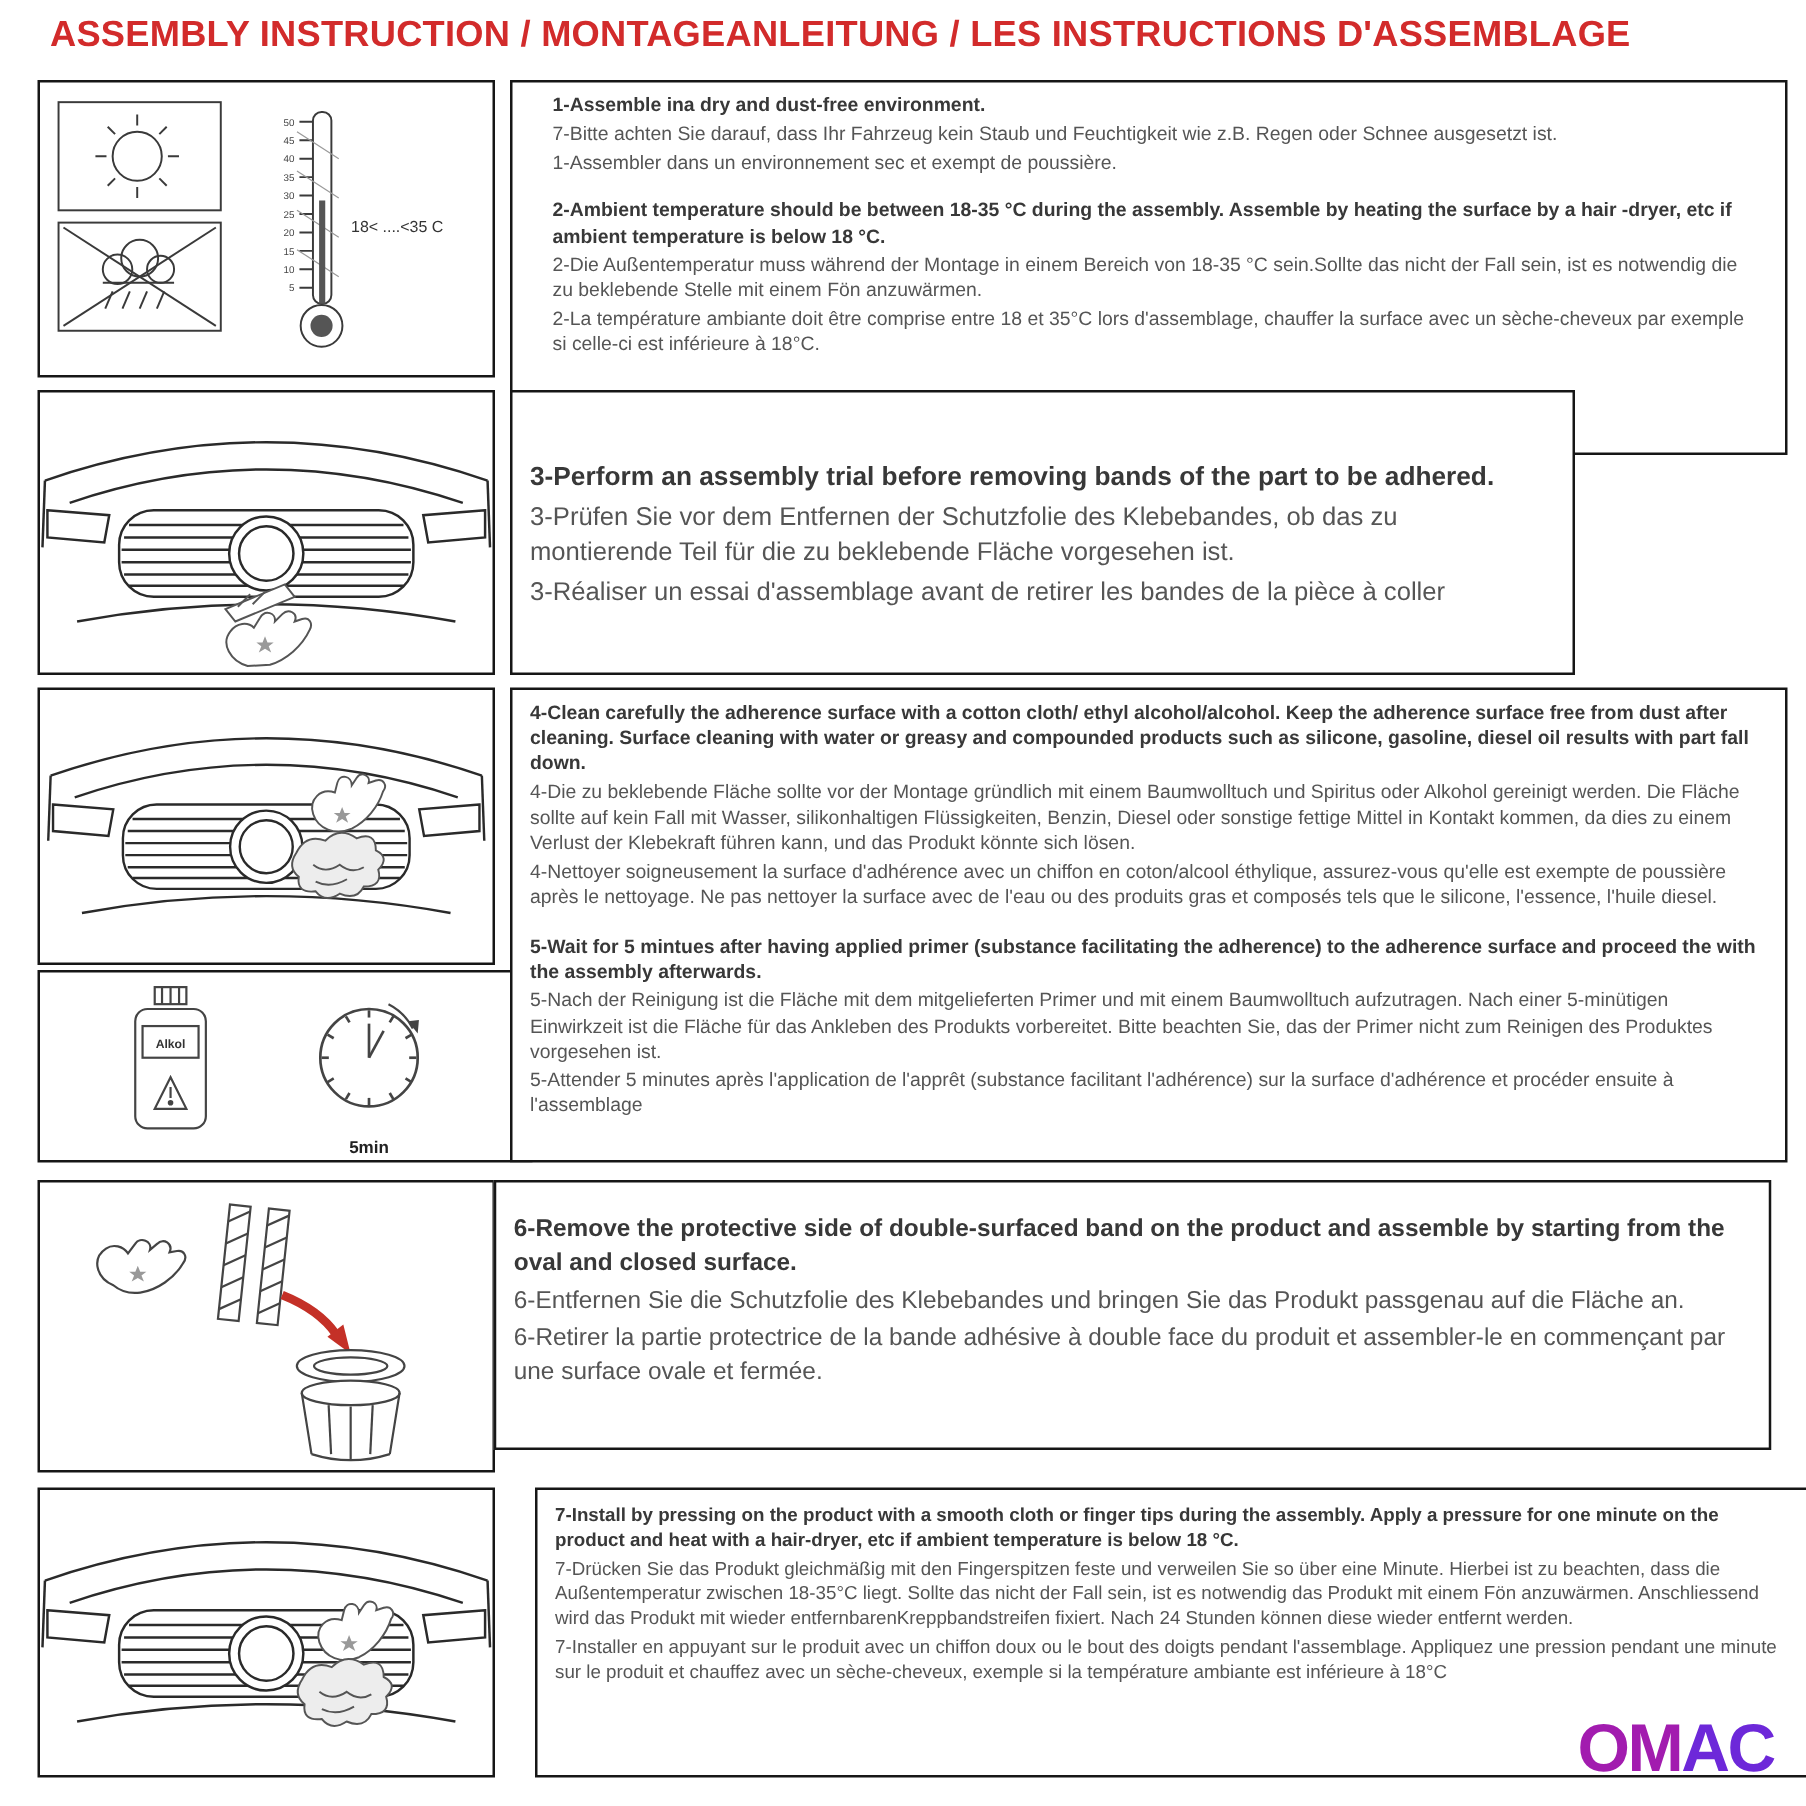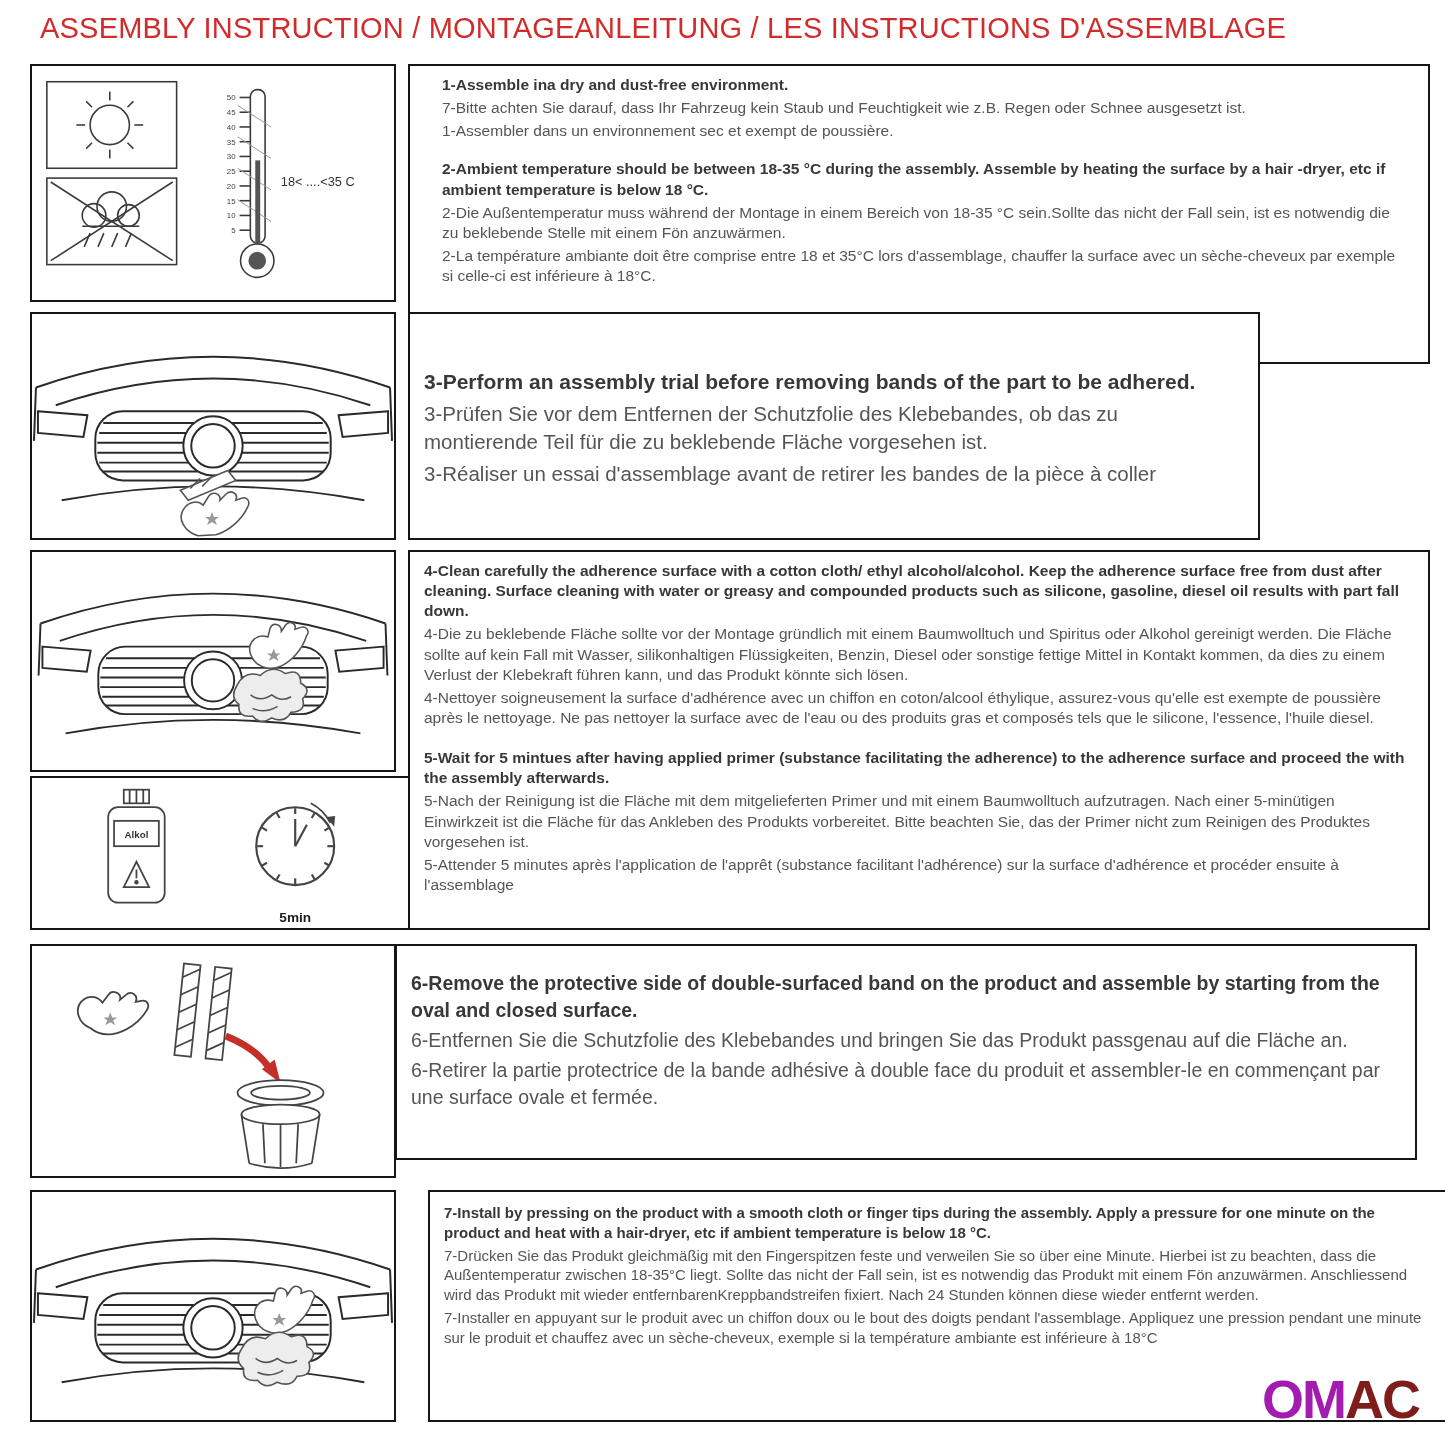--- a/index.html
+++ b/index.html
@@ -1,42 +1,42 @@
 <!DOCTYPE html>
 <html><head>
 <meta charset="utf-8">
 <style>
   * { margin:0; padding:0; box-sizing:border-box; }
   html,body { background:#ffffff; }
   body { font-family:"Liberation Sans", sans-serif; }
   .page { position:relative; width:1445px; height:1445px; background:#fff; overflow:hidden; }
 
-  .title { position:absolute; left:40px; top:12px; font-size:29px; font-weight:normal;
+  .title { position:absolute; left:40px; top:12px; font-size:29px; font-weight:bold;
            color:#d22b2b; letter-spacing:0.2px; white-space:nowrap; }
 
   .box { position:absolute; border:2px solid #161616; background:#fff; }
-  .illus { display:flex; align-items:flex-end; justify-content:center; }
+  .illus { display:flex; align-items:center; justify-content:center; }
   .illus svg { display:block; }
 
   .txt p { margin:0 0 3px 0; }
   .txt p.b { font-weight:bold; color:#383838; }
   .txt p.r { font-weight:normal; color:#555555; }
   .mt { margin-top:18px !important; }
   .mt2 { margin-top:20px !important; }
 
   .t-small  { font-size:15.5px; line-height:1.30; padding:9px 22px 0 14px; }
   .t-big    { font-size:20.5px; line-height:1.38; padding:54px 30px 0 14px; }
   .t-big p.b{ font-size:21px; }
   .t-med    { font-size:19.5px; line-height:1.38; padding:24px 30px 0 14px; }
   .t-small7 { font-size:15px;  line-height:1.32; padding:11px 24px 0 14px;margin-left:20px; }
 
   .logo { position:absolute; left:1262px; top:1372px; font-size:54px; font-weight:900;
           letter-spacing:-2px; line-height:1; }
   .logo .lg-black { color:#a21caf; }
-  .logo .lg-red   { color:#7f1d1d; }
+  .logo .lg-red   { color:#6d28d9; }
 
   
   .svg-scale { font-family:"Liberation Sans",sans-serif; font-size:8px; fill:#444; }
   .svg-label { font-family:"Liberation Sans",sans-serif; font-size:13px; fill:#333; }
   .svg-alk   { font-family:"Liberation Sans",sans-serif; font-size:10px; font-weight:bold; fill:#333; }
   .svg-5min  { font-family:"Liberation Sans",sans-serif; font-size:14px; font-weight:bold; fill:#222; }
 </style>
 </head>
 <body>
 

